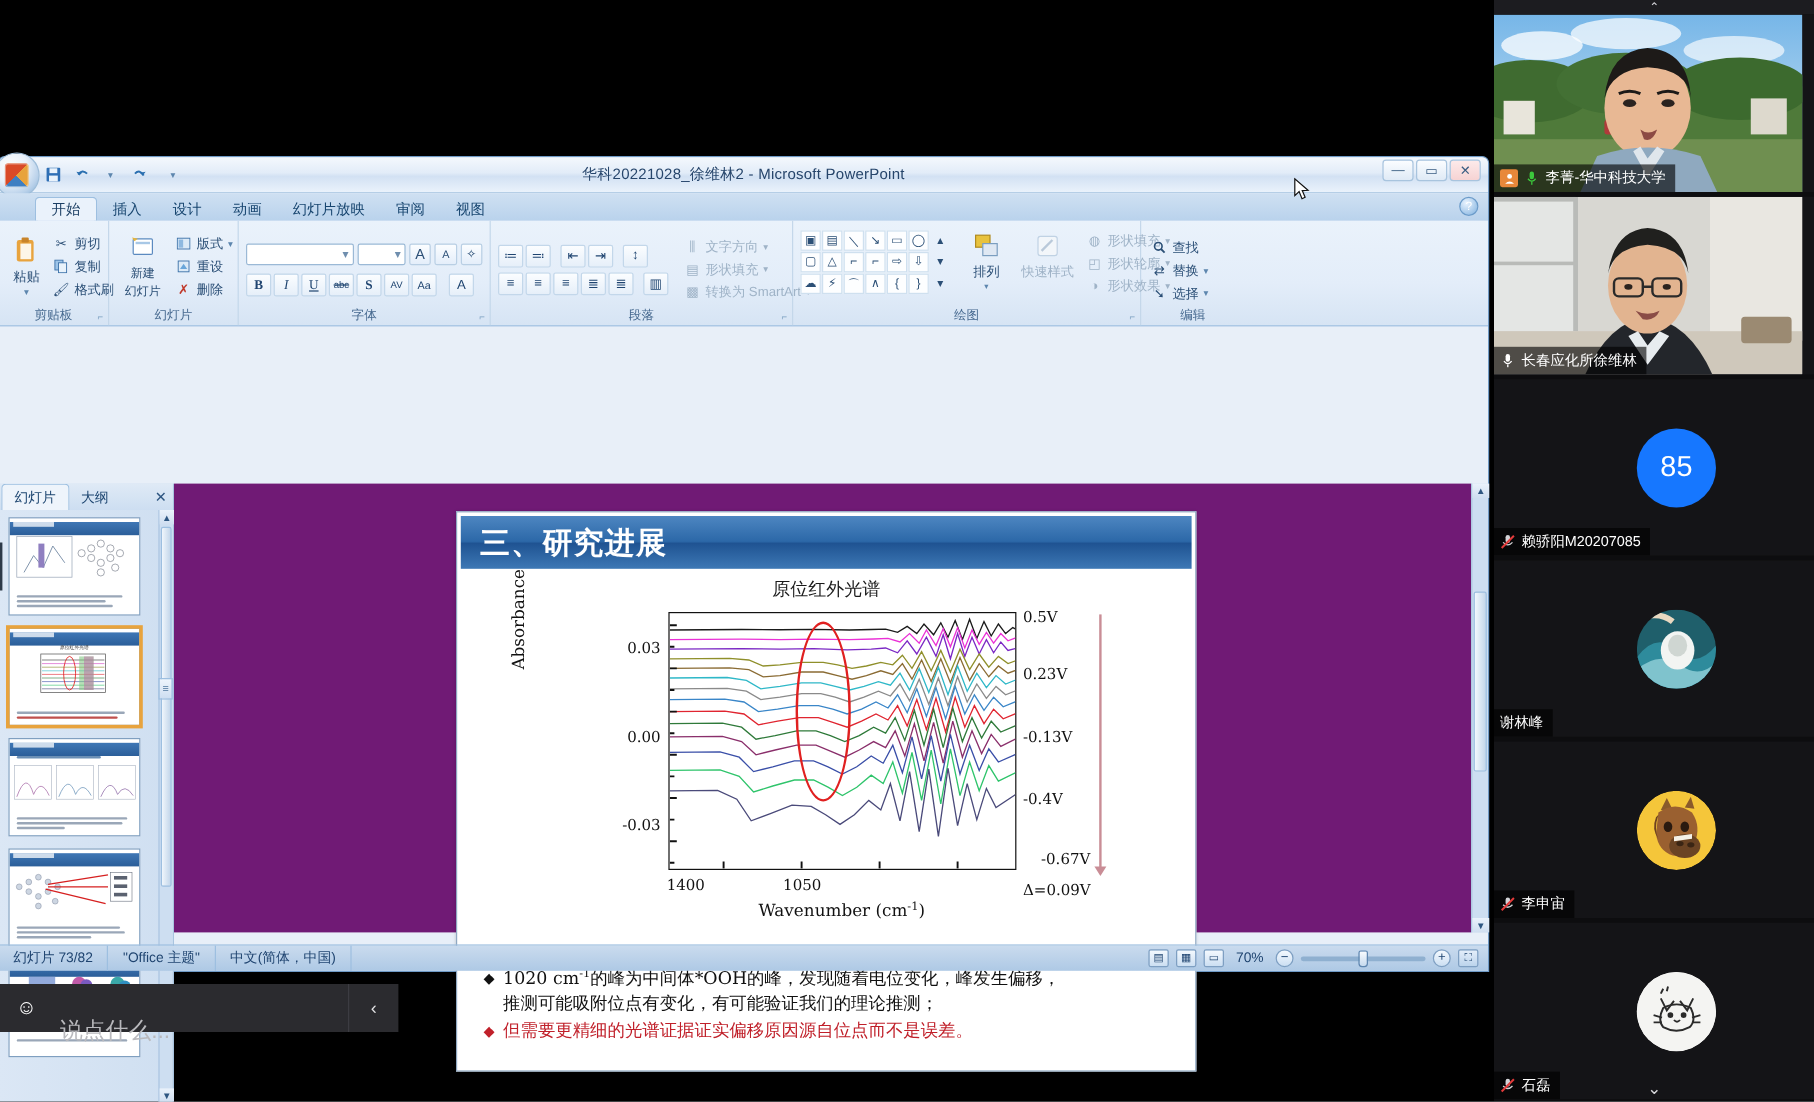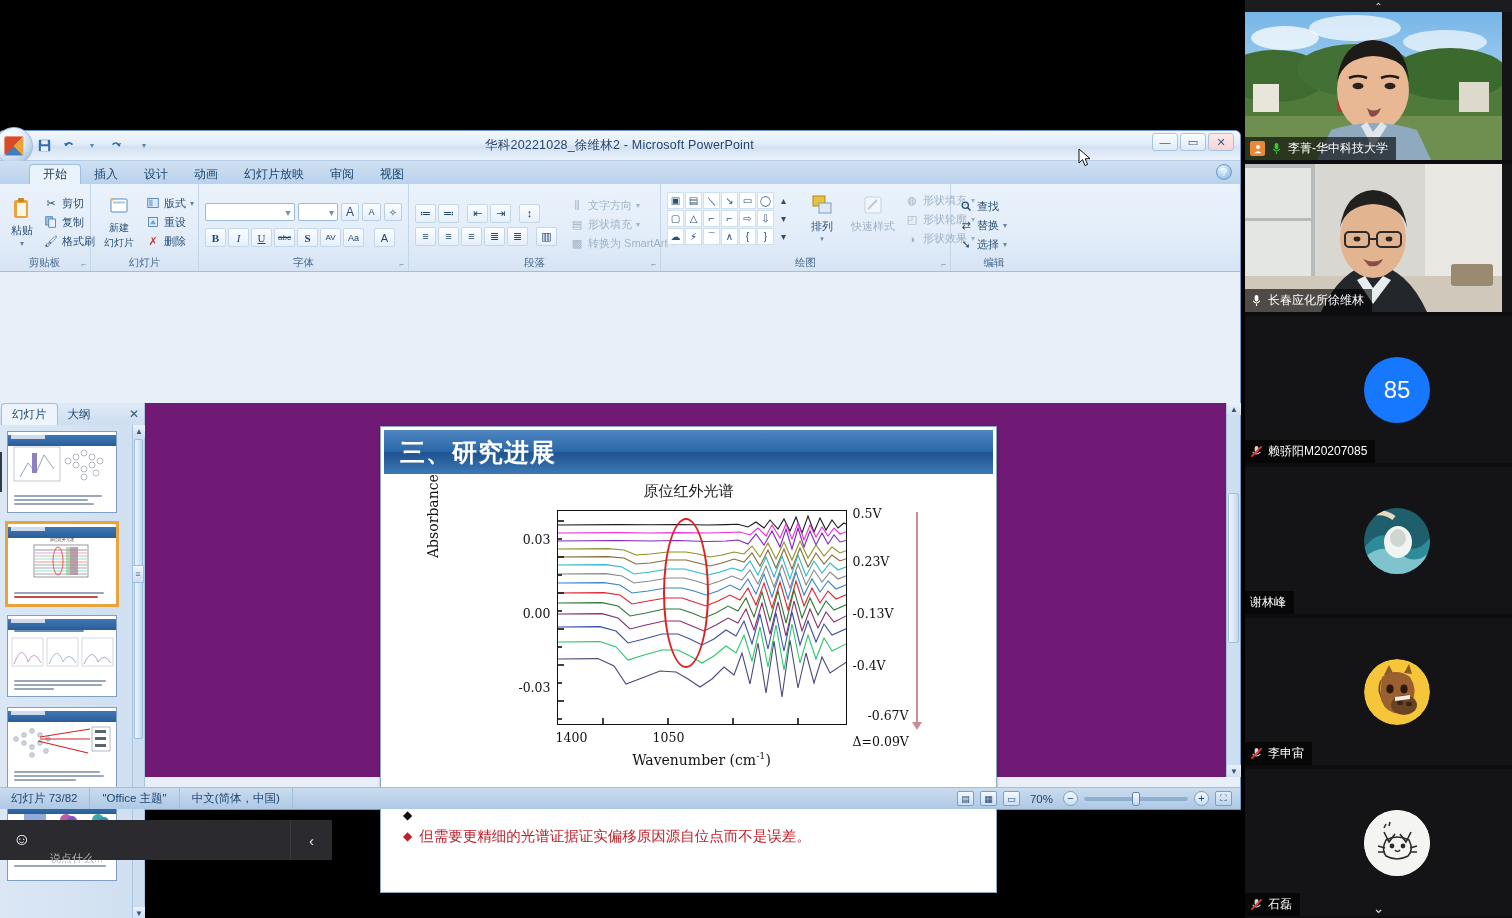--- a/index.html
+++ b/index.html
@@ -172,21 +172,21 @@
   #ztrack { width:104px;height:4px;background:#8fb0d0; border-radius:2px; position:relative; }
   #zthumb { position:absolute; left:48px; top:-5px; width:8px;height:14px; background:linear-gradient(to bottom,#f8fbfe,#c6daee); border:1px solid #5e86b0; border-radius:2px 2px 3px 3px; }
   
   #slide-vscroll { position:absolute; right:0; top:272px; width:14px; bottom:32px; background:#cddef1; border-left:1px solid #a9c4df; }
   #svs-thumb { position:absolute; left:1px; right:1px; top:90px; height:150px; background:linear-gradient(to right,#f3f8fd,#c4d7ea); border:1px solid #9dbfe0; border-radius:2px; }
 
   
   #chatbar { position:absolute; left:0; bottom:58px; width:332px; height:40px; background:#2b2b2f;
     display:flex; align-items:center; }
   #chat-emoji { width:44px; height:40px; display:flex; align-items:center; justify-content:center; color:#fff; font-size:17px; }
-  #chat-input { flex:1; color:#b9b9bd; font-size:11px; padding-left:6px;margin-top:37px; }
+  #chat-input { flex:1; color:#b9b9bd; font-size:19px; padding-left:6px;margin-top:37px; }
   #chat-collapse { width:42px; height:40px; display:flex;align-items:center;justify-content:center;color:#e4e4e6;font-size:15px;border-left:1px solid #3c3c42; }
 
   
   #rail { position:absolute; right:0; top:0; width:267px; height:918px; background:#0d0d0f; }
   #rail-top { height:12px; background:#1c1c20; display:flex; align-items:center; justify-content:center; color:#cfcfd4; font-size:10px; }
   .tile { position:relative; width:304px; height:auto; margin:0 auto 4px auto; background:#141417; overflow:hidden; }
   .tile.video { height:148px; }
   .tile.avatar { height:147px; display:flex; align-items:center; justify-content:center; }
   .namechip {
     position:absolute; left:0; bottom:0; display:flex; align-items:center; gap:5px;
@@ -732,20 +732,21 @@
             <div class="vlabel" style="top:124px;">-0.13V</div>
             <div class="vlabel" style="top:176px;">-0.4V</div>
             <div class="vlabel" style="top:226px;margin-left:15px;">-0.67V</div>
             <div id="delta-label">Δ=0.09V</div>
             <div id="v-arrow"></div>
           </div>
 
           <div id="bullets">
             <div class="bullet">
               <span class="dia">◆</span>
+              <span><span>1020 cm</span><span class="sup">-1</span><span>的峰为中间体*OOH的峰，发现随着电位变化，峰发生偏移，</span><br><span>推测可能吸附位点有变化，有可能验证我们的理论推测；</span></span>
             </div>
             <div class="bullet red">
               <span class="dia">◆</span>
               <span>但需要更精细的光谱证据证实偏移原因源自位点而不是误差。</span>
             </div>
           </div>
 
         </div>
       </div>
 

